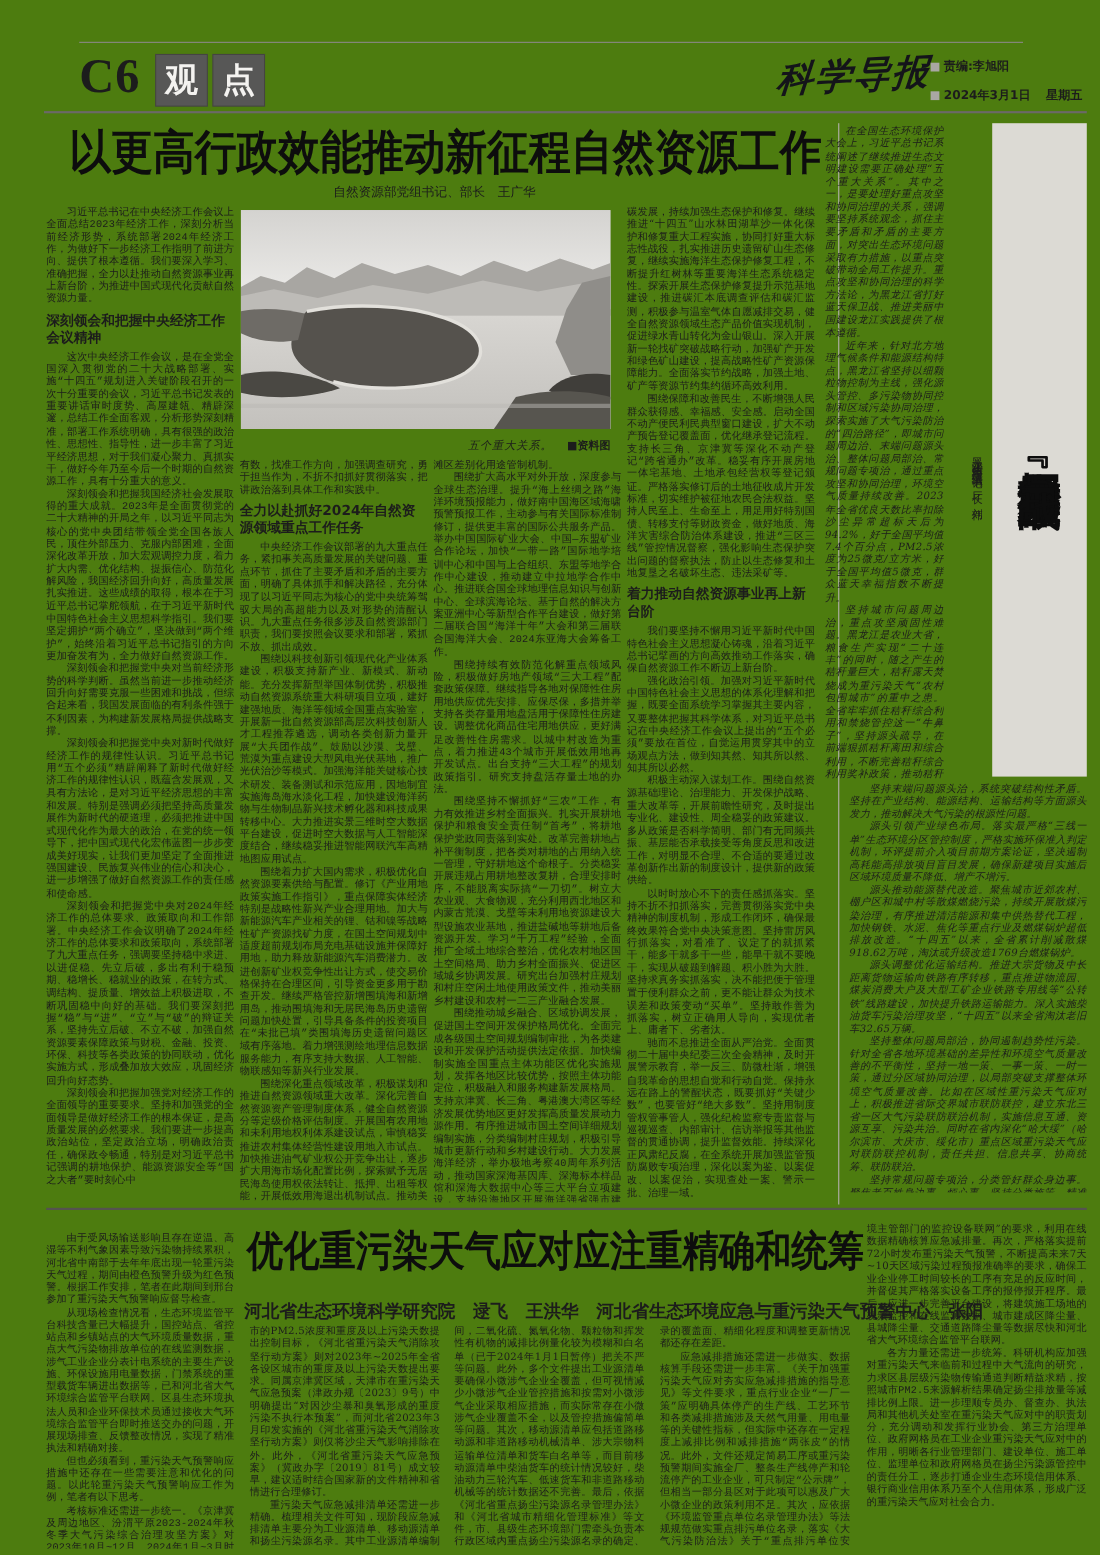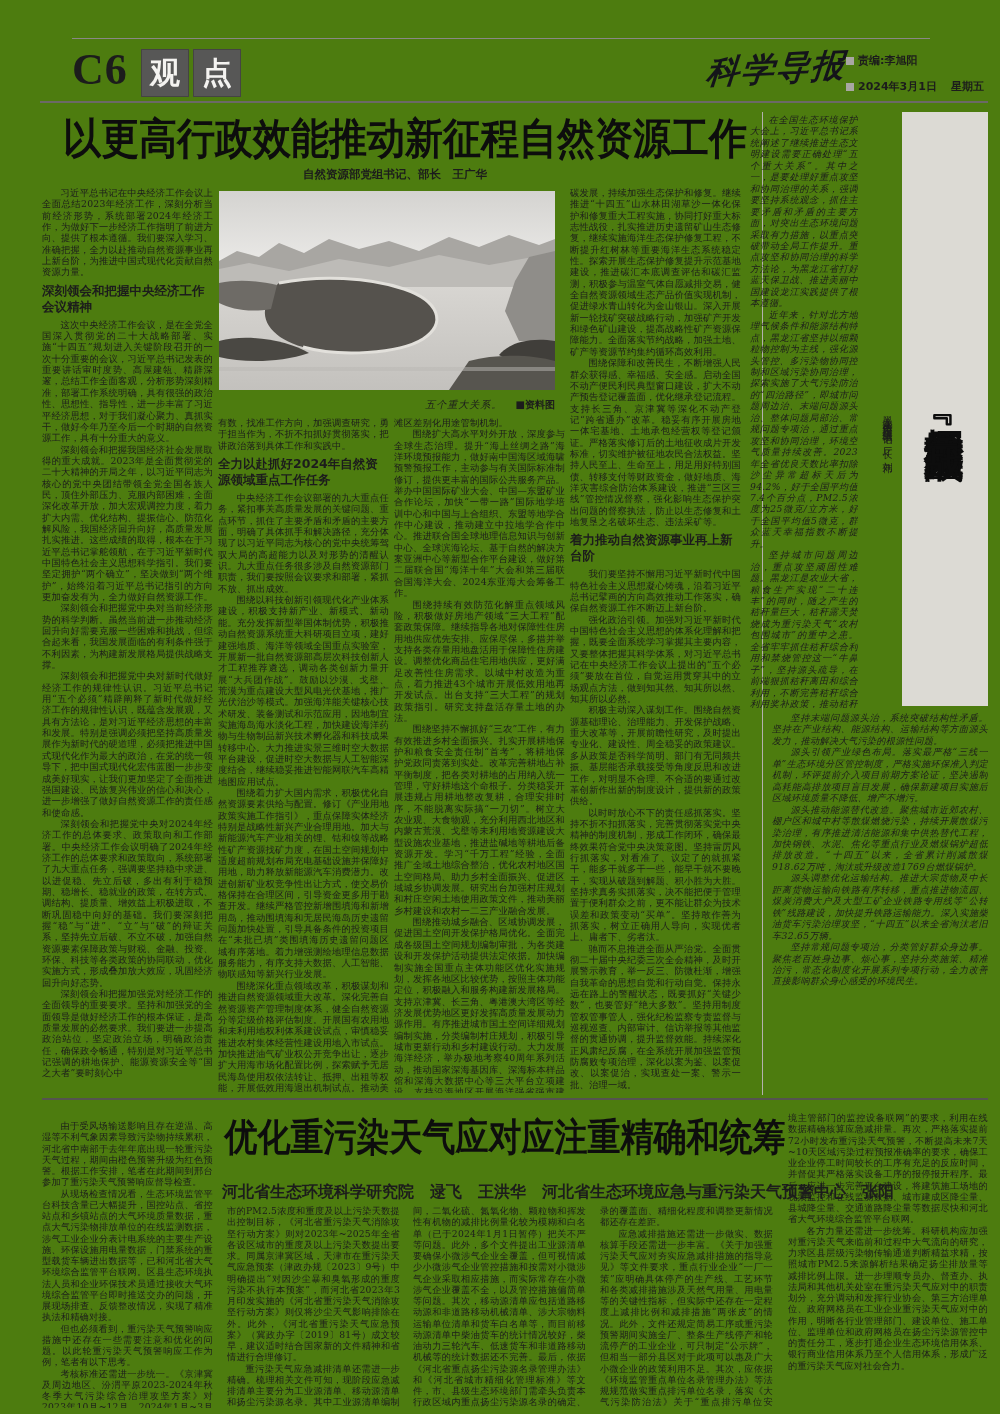--- a/index.html
+++ b/index.html
@@ -14,23 +14,23 @@
              font-family:"DejaVu Sans","Liberation Sans",sans-serif;font-weight:bold;font-size:30px;box-shadow:0 0 0 1px #454442;}
   .masthead{left:706px;top:46px;width:170px;font-size:33px;font-weight:bold;font-style:italic;
             transform:rotate(-3deg) skewX(-8deg);letter-spacing:2px;color:#14141a;}
   .ed-box{left:846px;top:54px;font-family:"DejaVu Sans","Liberation Sans",sans-serif;font-size:11px;font-weight:bold;line-height:14px;}
   .ed-row{display:flex;align-items:center;margin-bottom:12px;white-space:nowrap;}
   .sq{display:inline-block;width:8px;height:8px;background:#a9a7a3;margin-right:4px;flex:0 0 auto;}
   .header-rule{left:40px;top:101px;width:948px;height:2px;background:#6b6967;}
   
   .main-headline{left:55px;top:110px;width:700px;text-align:center;font-size:38px;font-weight:bold;
                  letter-spacing:0;white-space:nowrap;transform:scaleY(1.12);transform-origin:top center;color:#0d0d0d;}
-  .main-byline{left:40px;top:167px;width:710px;text-align:center;font-size:11.5px;font-weight:bold;}
+  .main-byline{left:40px;top:167px;width:710px;text-align:center;font-size:11.5px;font-weight:normal;}
   .col{position:absolute;overflow:hidden;text-align:justify;}
-  .col p.para{margin:0;text-indent:2em;font-size:9.3px;line-height:11.35px;letter-spacing:0.2px;}
+  .col p.para{margin:0;text-indent:2em;font-size:9.3px;line-height:11.35px;letter-spacing:0.2px;font-family:Liberation Mono, monospace;}
   .col p.cont{margin:0;text-indent:0;font-size:9.3px;line-height:11.35px;letter-spacing:0.2px;}
   .col .col-subhead{font-family:"DejaVu Sans","Liberation Sans",sans-serif;font-weight:bold;font-size:12.5px;
                     line-height:16px;margin:5px 0 4px 0;text-indent:0;text-align:left;}
   .mc1{left:42px;top:187px;width:171px;height:906px;}
   .mc2{left:218px;top:417px;width:171px;height:676px;}
   .mc3{left:394px;top:417px;width:171px;height:676px;}
   .mc4{left:570px;top:187px;width:171px;height:906px;}
   .photo{left:219px;top:191px;width:336px;height:199px;background:#c9c7c3;}
   .photo svg{display:block;width:100%;height:100%;}
   .caption{left:219px;top:398px;width:336px;text-align:right;font-size:10px;}
@@ -163,20 +163,21 @@
     </div>
   <div class="abs v-byline">黑龙江省生态环境厅党组书记、厅长　刘伟</div>
   <div class="abs v-title-box">
     <div class="v-title">探索实施『四治路径』助力打好蓝天保卫战</div>
   </div>
   <div class="side-wide">
       <p class="para">坚持末端问题源头治，系统突破结构性矛盾。坚持在产业结构、能源结构、运输结构等方面源头发力，推动解决大气污染的根源性问题。</p>
       <p class="para">源头引领产业绿色布局。落实最严格“三线一单”生态环境分区管控制度，严格实施环保准入判定机制，环评提前介入项目前期方案论证，坚决遏制高耗能高排放项目盲目发展，确保新建项目实施后区域环境质量不降低、增产不增污。</p>
       <p class="para">源头推动能源替代改造。聚焦城市近郊农村、棚户区和城中村等散煤燃烧污染，持续开展散煤污染治理，有序推进清洁能源和集中供热替代工程，加快钢铁、水泥、焦化等重点行业及燃煤锅炉超低排放改造。“十四五”以来，全省累计削减散煤918.62万吨，淘汰或升级改造1769台燃煤锅炉。</p>
       <p class="para">源头调整优化运输结构。推进大宗货物及中长距离货物运输向铁路有序转移，重点推进物流园、煤炭消费大户及大型工矿企业铁路专用线等“公转铁”线路建设，加快提升铁路运输能力。深入实施柴油货车污染治理攻坚，“十四五”以来全省淘汰老旧车32.65万辆。</p>
+      <p class="para">坚持整体问题局部治，协同遏制趋势性污染。针对全省各地环境基础的差异性和环境空气质量改善的不平衡性，坚持一地一策、一事一策、一时一策，通过分区域协同治理，以局部突破支撑整体环境空气质量改善。比如在区域性重污染天气应对上，积极推进省际交界城市联防联控，建立东北三省一区大气污染联防联治机制，实施信息互通、资源互享、污染共治。同时在省内深化“哈大绥”（哈尔滨市、大庆市、绥化市）重点区域重污染天气应对联防联控机制，责任共担、信息共享、协商统筹、联防联治。</p>
       <p class="para">坚持常规问题专项治，分类管好群众身边事。聚焦老百姓身边事、烦心事，坚持分类施策、精准治污，常态化制度化开展系列专项行动，全力改善直接影响群众身心感受的环境民生。</p>
     </div>
 
   <div class="abs mid-rule"></div>
   <div class="abs bottom-headline">优化重污染天气应对应注重精确和统筹</div>
   <div class="abs bottom-byline">河北省生态环境科学研究院　逯飞　王洪华　河北省生态环境应急与重污染天气预警中心　张阳</div>
   <div class="col bc1">
       <p class="para">由于受风场输送影响且存在逆温、高湿等不利气象因素导致污染物持续累积，河北省中南部于去年年底出现一轮重污染天气过程，期间由橙色预警升级为红色预警。根据工作安排，笔者在此期间到邢台参加了重污染天气预警响应督导检查。</p>
       <p class="para">从现场检查情况看，生态环境监管平台科技含量已大幅提升，国控站点、省控站点和乡镇站点的大气环境质量数据，重点大气污染物排放单位的在线监测数据，涉气工业企业分表计电系统的主要生产设施、环保设施用电量数据，门禁系统的重型载货车辆进出数据等，已和河北省大气环境综合监管平台联网。区县生态环境执法人员和企业环保技术员通过接收大气环境综合监管平台即时推送交办的问题，开展现场排查、反馈整改情况，实现了精准执法和精确对接。</p>
       <p class="para">但也必须看到，重污染天气预警响应措施中还存在一些需要注意和优化的问题。以此轮重污染天气预警响应工作为例，笔者有以下思考。</p>

